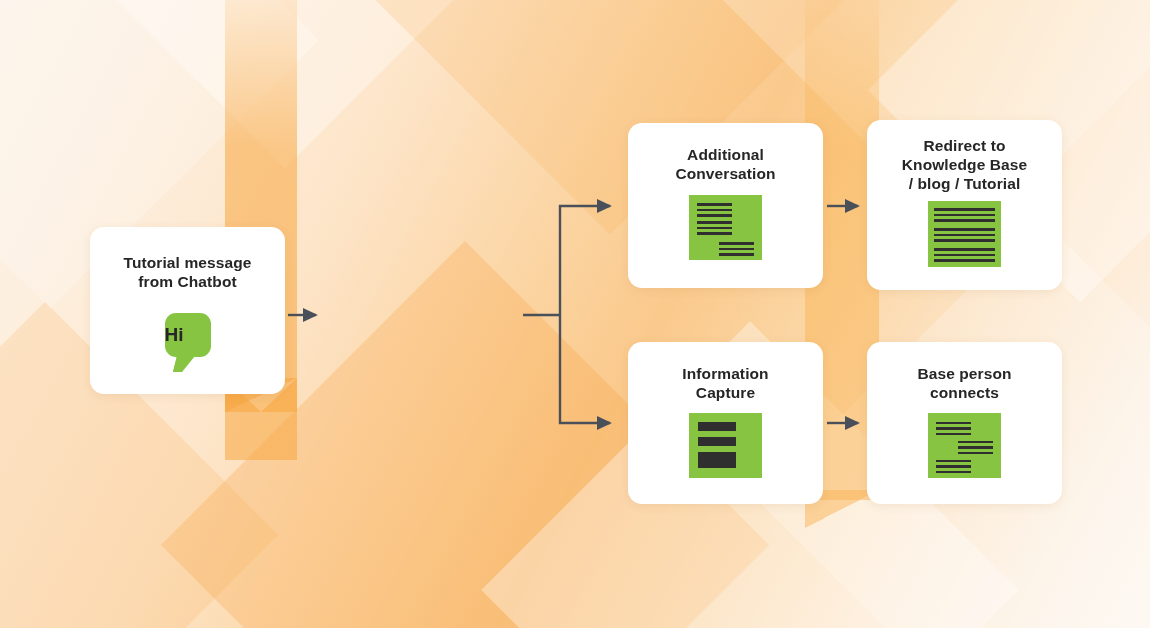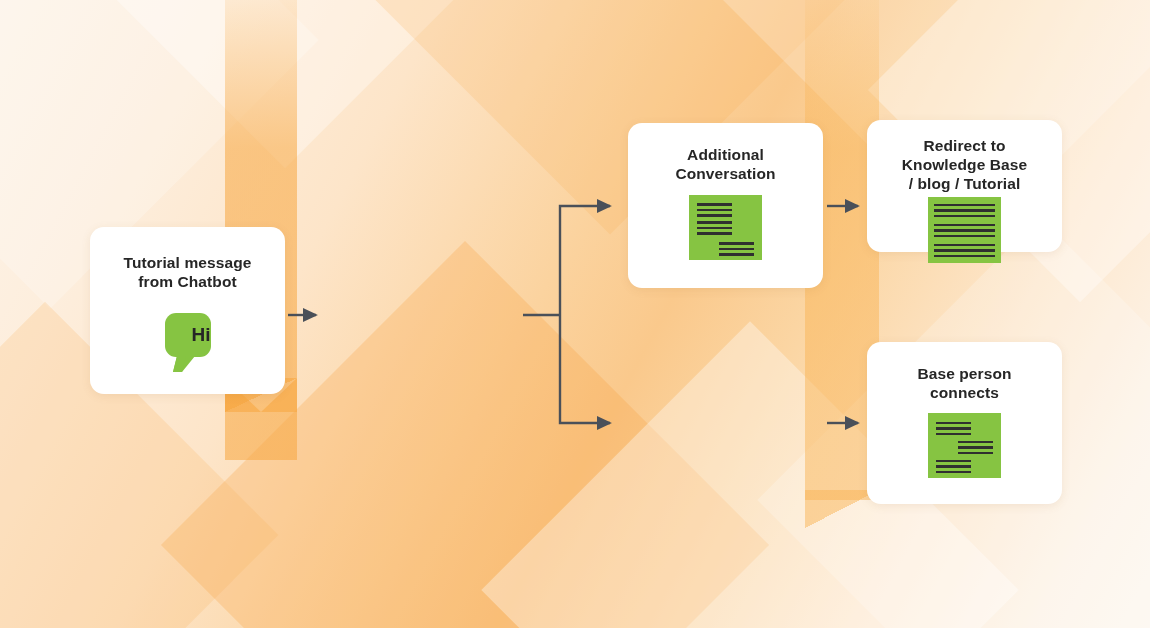--- a/index.html
+++ b/index.html
@@ -92,21 +92,21 @@
 
   
   .bubble {
     position: relative;
     width: 46px;
     height: 44px;
     background: #86c442;
     border-radius: 11px;
     display: flex;
     align-items: center;
-    justify-content: flex-end;
+    justify-content: flex-start;
   }
   .bubble-text {
     font-weight: bold;
     font-size: 19px;
     color: #262626;
   }
   .bubble-tail {
     position: absolute;
     left: 10px;
     bottom: -15px;
@@ -197,21 +197,21 @@
         </div>
         <div class="lines" style="left:30px; top:47px; width:35px; gap:3px;">
           <i style="height:2.5px;"></i>
             <i style="height:2.5px;"></i>
             <i style="height:2.5px;"></i>
         </div>
       </div>
     </div>
   </div>
 
-  <div class="card" style="left:867px; top:120px; width:195px; height:132px; padding:17px 28px 18px;">
+  <div class="card" style="left:867px; top:120px; width:195px; height:170px; padding:17px 28px 18px;">
     <div class="card-title">Redirect to
 Knowledge Base
 / blog / Tutorial</div>
     <div class="card-icon-wrap">
 
       <div class="doc" style="width:73px; height:66px; margin-top:3px;">
         <div class="lines" style="left:6px; top:7px; right:6px; width:61px; gap:3px;">
           <i style="height:2.5px;"></i>
             <i style="height:2.5px;"></i>
             <i style="height:2.5px;"></i>
@@ -223,20 +223,34 @@
         </div>
         <div class="lines" style="left:6px; top:47px; width:61px; gap:3px;">
           <i style="height:2.5px;"></i>
             <i style="height:2.5px;"></i>
             <i style="height:2.5px;"></i>
         </div>
       </div>
     </div>
   </div>
 
+  <div class="card" style="left:628px; top:342px; width:195px; height:162px; padding:23px 12px 20px;">
+    <div class="card-title">Information
+Capture</div>
+    <div class="card-icon-wrap">
+
+      <div class="doc" style="width:73px; height:65px; margin-top:4px;">
+        <div class="lines" style="left:9px; top:9px; width:38px; gap:6px;">
+          <i style="height:9px;"></i>
+          <i style="height:9px;"></i>
+          <i style="height:16px;"></i>
+        </div>
+      </div>
+    </div>
+  </div>
 
   <div class="card" style="left:867px; top:342px; width:195px; height:162px; padding:23px 12px 20px;">
     <div class="card-title">Base person
 connects</div>
     <div class="card-icon-wrap">
 
       <div class="doc" style="width:73px; height:65px; margin-top:4px;">
         <div class="lines" style="left:8px; top:9px; width:35px; gap:3px;">
           <i style="height:2.5px;"></i>
             <i style="height:2.5px;"></i>

